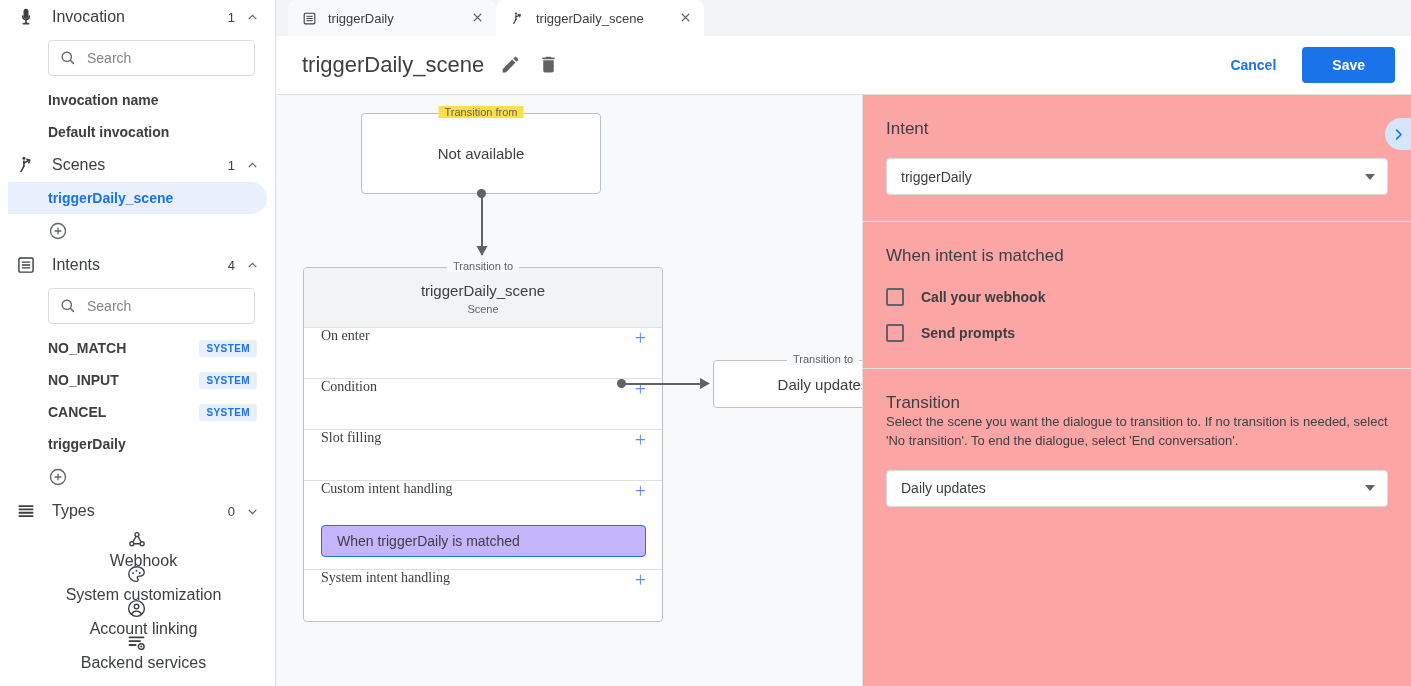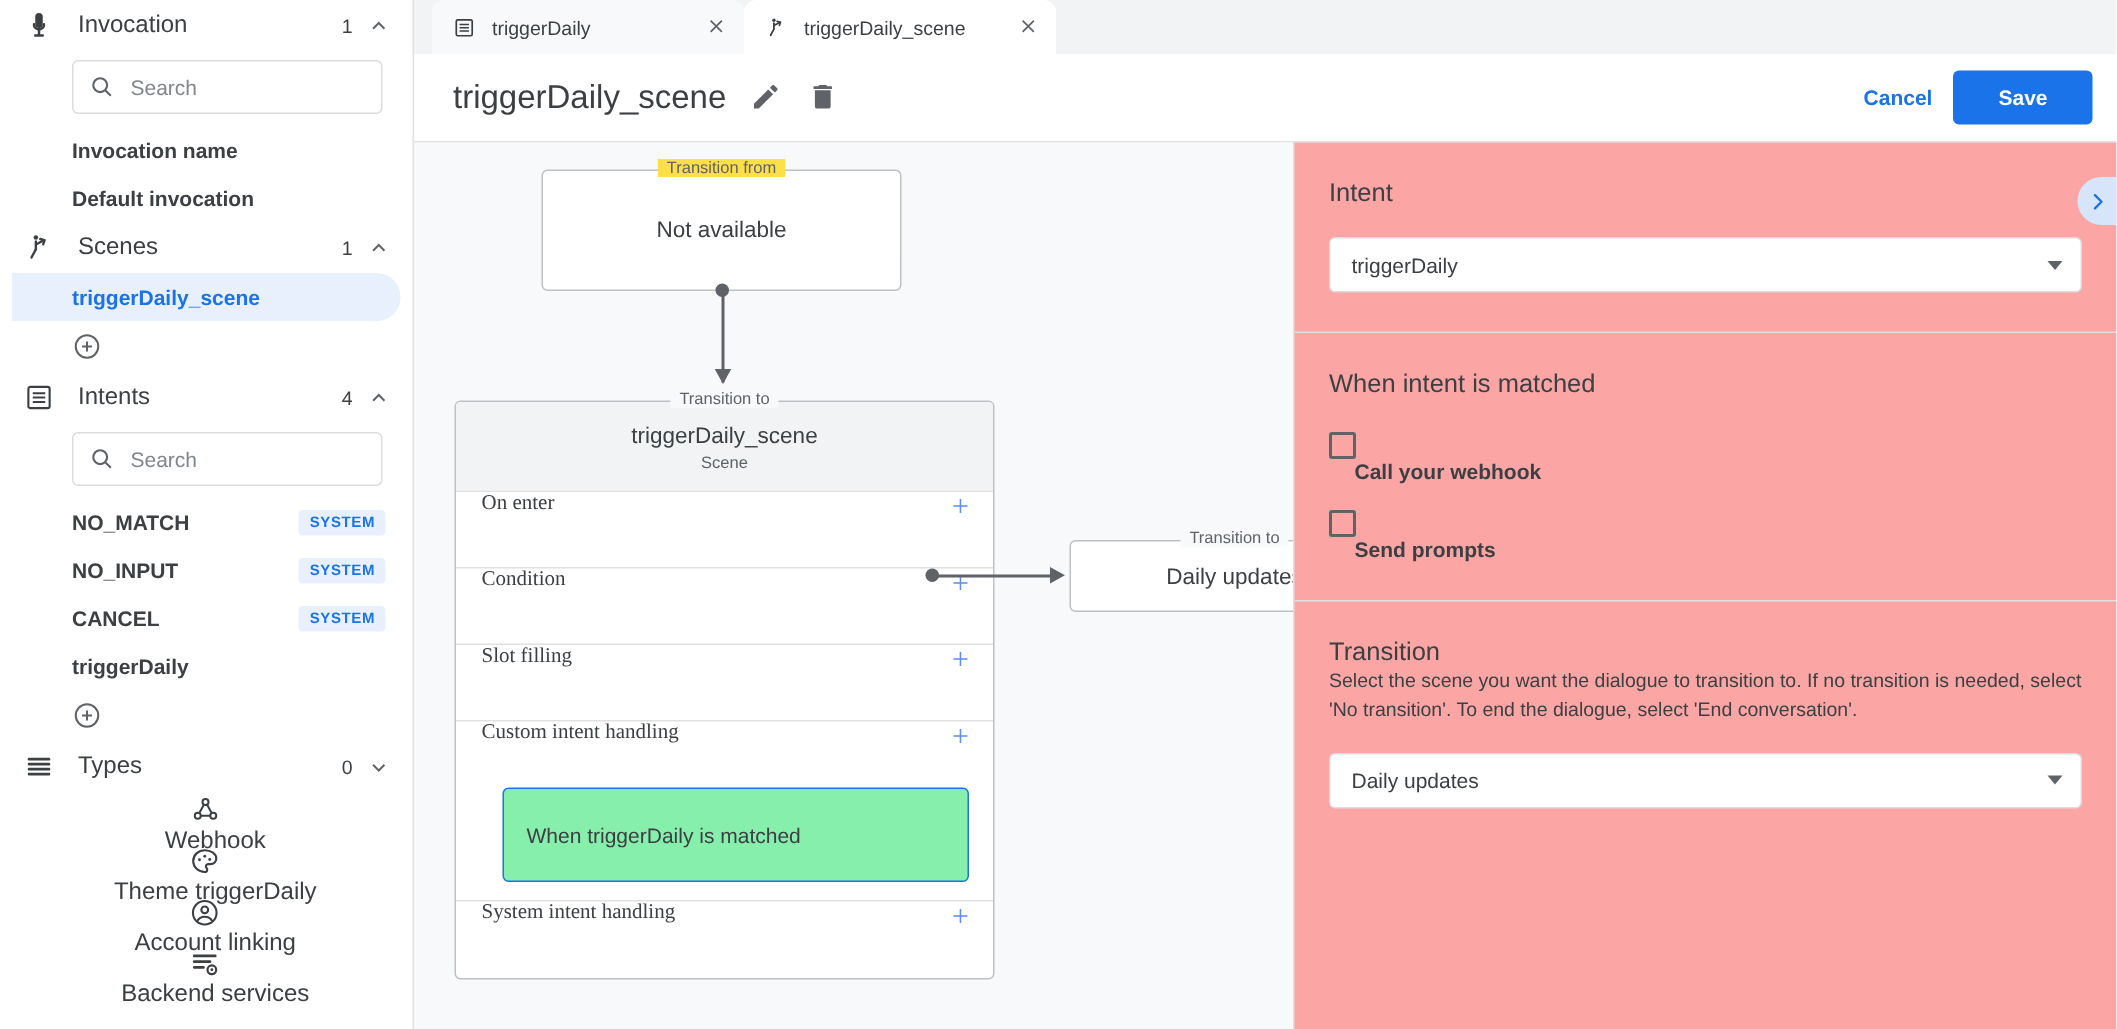--- a/index.html
+++ b/index.html
@@ -95,21 +95,21 @@
   .hdr-icon { width: 22px; height: 22px; color: #5f6368; margin-left: 16px; cursor: pointer; }
   .hdr-spacer { flex: 1; }
   .btn-cancel {
     color: #1a73e8; font-size: 14px; font-weight: bold; background: transparent;
     border: 0; padding: 9px 14px; border-radius: 4px; cursor: pointer;
     font-family: "Liberation Sans", sans-serif;
   }
   .btn-save {
     background: #1a73e8; color: #fff; font-size: 14px; font-weight: bold;
     border: 0; padding: 10px 30px; border-radius: 4px; cursor: pointer;
-    font-family: "Liberation Sans", sans-serif;
+    margin-left: 12px; font-family: "Liberation Sans", sans-serif;
   }
 
   .body-split { flex: 1; display: flex; min-height: 0; position: relative; }
 
   
   .canvas {
     width: 586px; flex: 0 0 586px; background: #f8f9fa;
     position: relative; overflow: hidden;
   }
   .fieldset {
@@ -144,22 +144,22 @@
   .scene-head .ssub { font-size: 11px; color: #5f6368; margin-top: 4px; }
   .srow {
     display: flex; align-items: flex-start; height: 51px;
     padding: 0 16px 0 17px; border-bottom: 1px solid #e0e0e0;
     font-size: 14px; color: #3c4043; cursor: pointer; font-family: Liberation Serif, serif;
   }
   .srow.last { border-bottom: 0; }
   .srow .plus { margin-left: auto; color: #5f8df5; font-size: 20px; line-height: 1; font-weight: 300; }
   .handler-wrap { padding: 0 16px 0 17px; border-bottom: 1px solid #e0e0e0; }
   .handler {
-    margin: 0 0 12px 14px; background: #86efac; border: 1px solid #1a73e8;
-    border-radius: 4px; height: 63px; display: flex; align-items: center;
+    margin: 0 0 12px 0; background: #c4b5fd; border: 1px solid #1a73e8;
+    border-radius: 4px; height: 32px; display: flex; align-items: center;
     padding-left: 15px; font-size: 14px; color: #3c4043; cursor: pointer;
   }
   .conn-dot {
     position: absolute; width: 9px; height: 9px; border-radius: 50%;
     background: #5f6368;
   }
   .arrow-line { position: absolute; background: #5f6368; }
 
   .card-daily {
     position: absolute; left: 437px; top: 265px; width: 220px; height: 48px;
@@ -187,21 +187,21 @@
   .select {
     margin-top: 19px; height: 37px; border: 1px solid #dadce0; border-radius: 4px;
     display: flex; align-items: center; padding: 0 12px 0 14px; cursor: pointer;
     background: #fff;
   }
   .select .sv { flex: 1; font-size: 14px; color: #3c4043; }
   .select .caret {
     width: 0; height: 0; border-left: 5px solid transparent;
     border-right: 5px solid transparent; border-top: 6px solid #5f6368;
   }
-  .ck-row { display: flex; align-items: flex-start; margin-top: 18px; cursor: pointer; flex-direction: column; }
+  .ck-row { display: flex; align-items: center; margin-top: 18px; cursor: pointer; }
   .ck-box { width: 18px; height: 18px; border: 2px solid #5f6368; border-radius: 2px; flex: 0 0 18px; }
   .ck-label { margin-left: 17px; font-size: 14px; font-weight: bold; color: #3c4043; }
   .rsection .ck-first { margin-top: 22px; }
 
   .collapse-btn {
     position: absolute; right: 0; top: 23px;
     width: 26px; height: 32px; background: #d7e5fb;
     border-radius: 16px 0 0 16px;
     display: flex; align-items: center; justify-content: center;
     color: #1a73e8; cursor: pointer;
@@ -362,21 +362,21 @@
     </div>
     <div class="flat-item">
       <span class="sec-icon">
         <svg width="21" height="21" viewBox="0 0 24 24" fill="none" stroke="currentColor" stroke-width="1.6">
           <path d="M12 3.2c-4.9 0-8.8 3.7-8.8 8.3 0 4.6 3.9 8.3 8.8 8.3 1.1 0 1.9-.8 1.9-1.8 0-.5-.2-.9-.5-1.2-.3-.3-.5-.7-.5-1.2 0-1 .8-1.8 1.9-1.8h1.6c2.5 0 4.4-1.9 4.4-4.3 0-3.6-3.9-6.3-8.8-6.3z"></path>
           <circle cx="8" cy="10.5" r="1.1" fill="currentColor" stroke="none"></circle>
           <circle cx="12" cy="7.8" r="1.1" fill="currentColor" stroke="none"></circle>
           <circle cx="15.8" cy="10.3" r="1.1" fill="currentColor" stroke="none"></circle>
         </svg>
       </span>
-      <span class="sec-label">Theme triggerDaily</span>
+      <span class="sec-label">System customization</span>
     </div>
     <div class="flat-item">
       <span class="sec-icon">
         <svg width="21" height="21" viewBox="0 0 24 24" fill="none" stroke="currentColor" stroke-width="1.6">
           <circle cx="12" cy="12" r="9"></circle>
             <circle cx="12" cy="9.8" r="2.6"></circle>
           <path d="M6.3 18.4c1-2.1 3.1-3.4 5.7-3.4s4.7 1.3 5.7 3.4"></path>
         </svg>
       </span>
       <span class="sec-label">Account linking</span>

